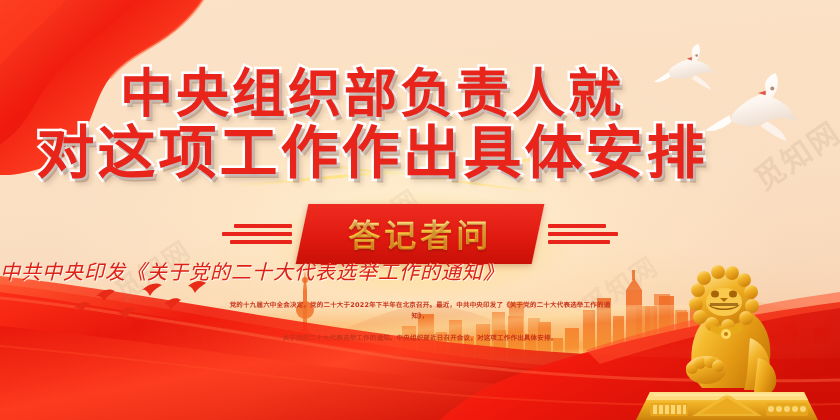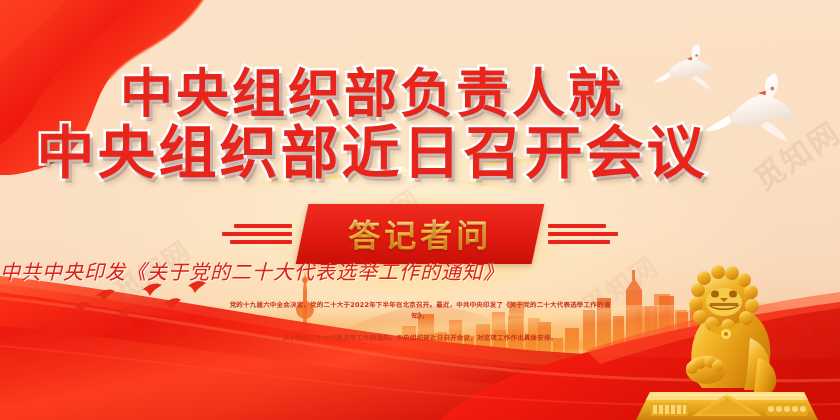--- a/index.html
+++ b/index.html
@@ -507,21 +507,21 @@
   <div class="burst-ray"></div>
   <div class="burst-ray b2"></div>
 
   <div class="watermark">觅知网</div>
   <div class="watermark w2">觅知网</div>
   <div class="watermark w3">觅知网</div>
   <div class="watermark w4">觅知网</div>
 
   <div class="headline">
     <span class="hl-line hl-1">中央组织部负责人就</span>
-    <span class="hl-line hl-2">中央组织部近日召开会议</span>
+    <span class="hl-line hl-2">对这项工作作出具体安排</span>
   </div>
 
   <div class="banner-row">
     <div class="stripes left">
       <i></i>
         <i></i>
         <i></i>
     </div>
     <div class="banner">
       <span>答记者问</span>

